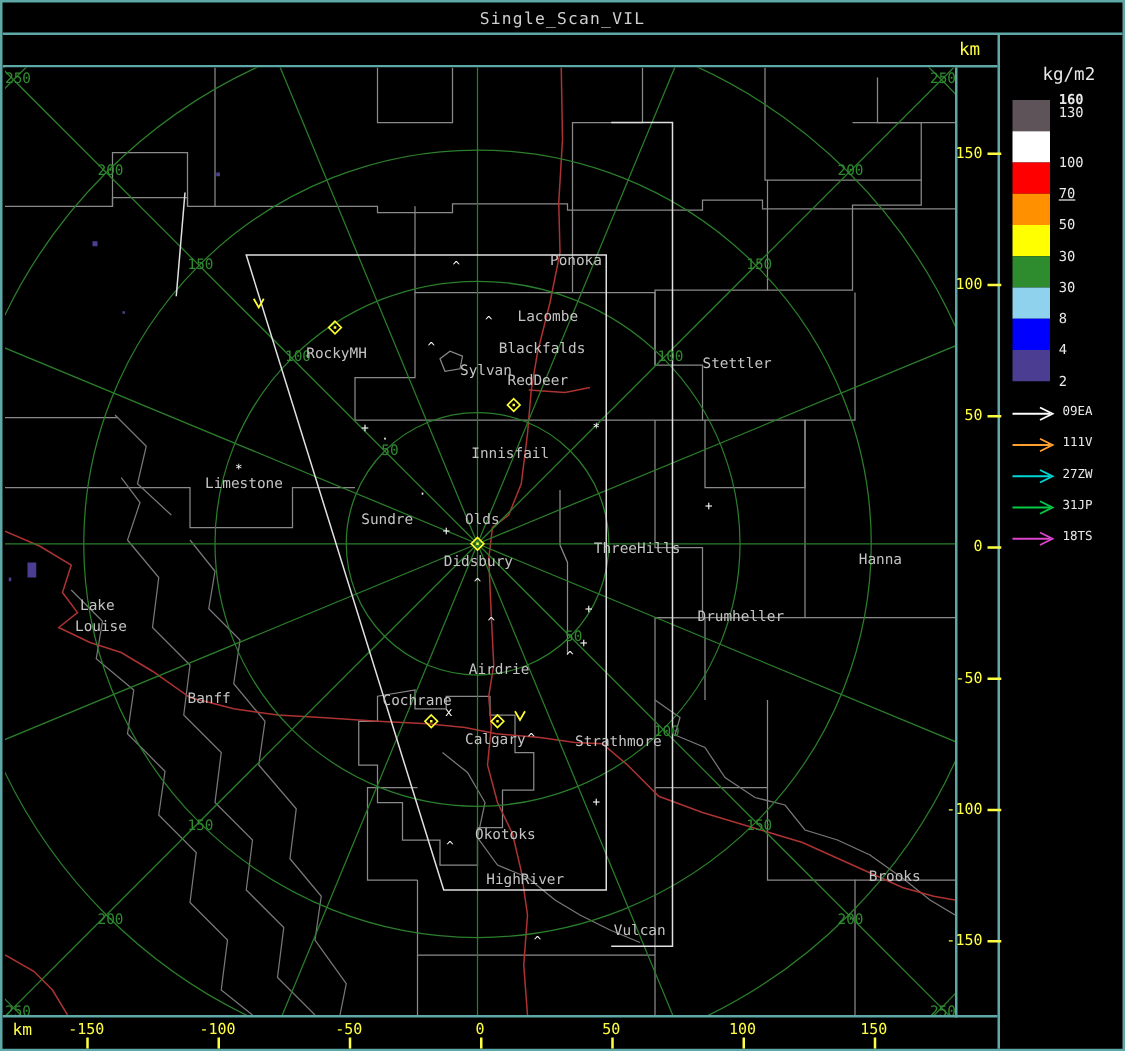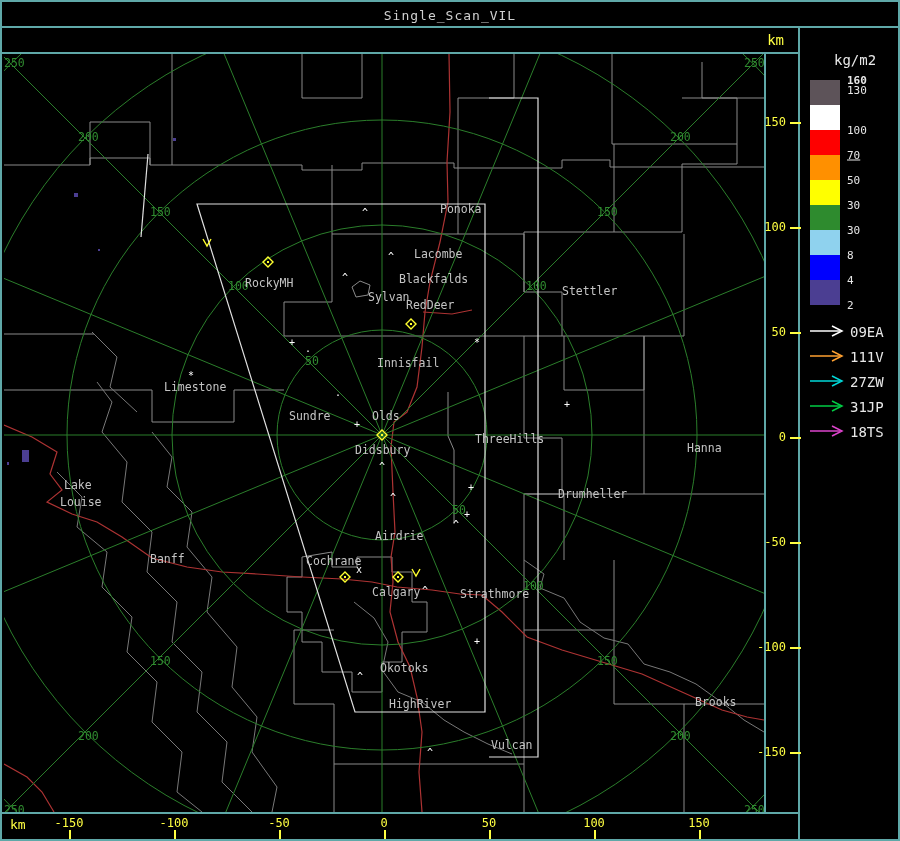--- a/index.html
+++ b/index.html
@@ -17,21 +17,21 @@
   .raxis-tick{position:absolute;width:11px;height:2px;background:#ffff42;}
   .baxis-label{position:absolute;color:#ffff42;font-size:12px;transform:translateX(-50%);}
   .baxis-tick{position:absolute;width:2px;height:9px;background:#ffff42;}
   #km-bottomleft{position:absolute;left:8px;top:815px;color:#ffff42;font-size:13px;}
   #sidebar{position:absolute;left:798px;top:26px;width:102px;height:813px;}
   #legend-unit{position:absolute;left:34px;top:24px;color:#e8e8e8;font-size:14px;}
   .swatch{position:absolute;left:10px;width:30px;height:25px;}
   .swlabel{position:absolute;left:47px;width:40px;color:#e8e8e8;font-size:11px;transform:translateY(-50%);}
   .arrowrow{position:absolute;left:8px;width:94px;height:14px;}
   .arrowrow svg{position:absolute;left:0;top:0;}
-  .arrowrow .lab{position:absolute;left:42px;top:0;color:#e8e8e8;font-size:14px;}
+  .arrowrow .lab{position:absolute;left:42px;top:0;color:#e8e8e8;font-size:10px;}
   text{font-family:"DejaVu Sans Mono",monospace;}
   .citytext{fill:#c4c4c4;font-size:11.5px;}
   .ringtext{fill:#2f8b2f;font-size:11.5px;}
   .marktext{fill:#ffffff;font-size:10px;}
 </style>
 </head>
 <body>
 
 <div id="window">
 

